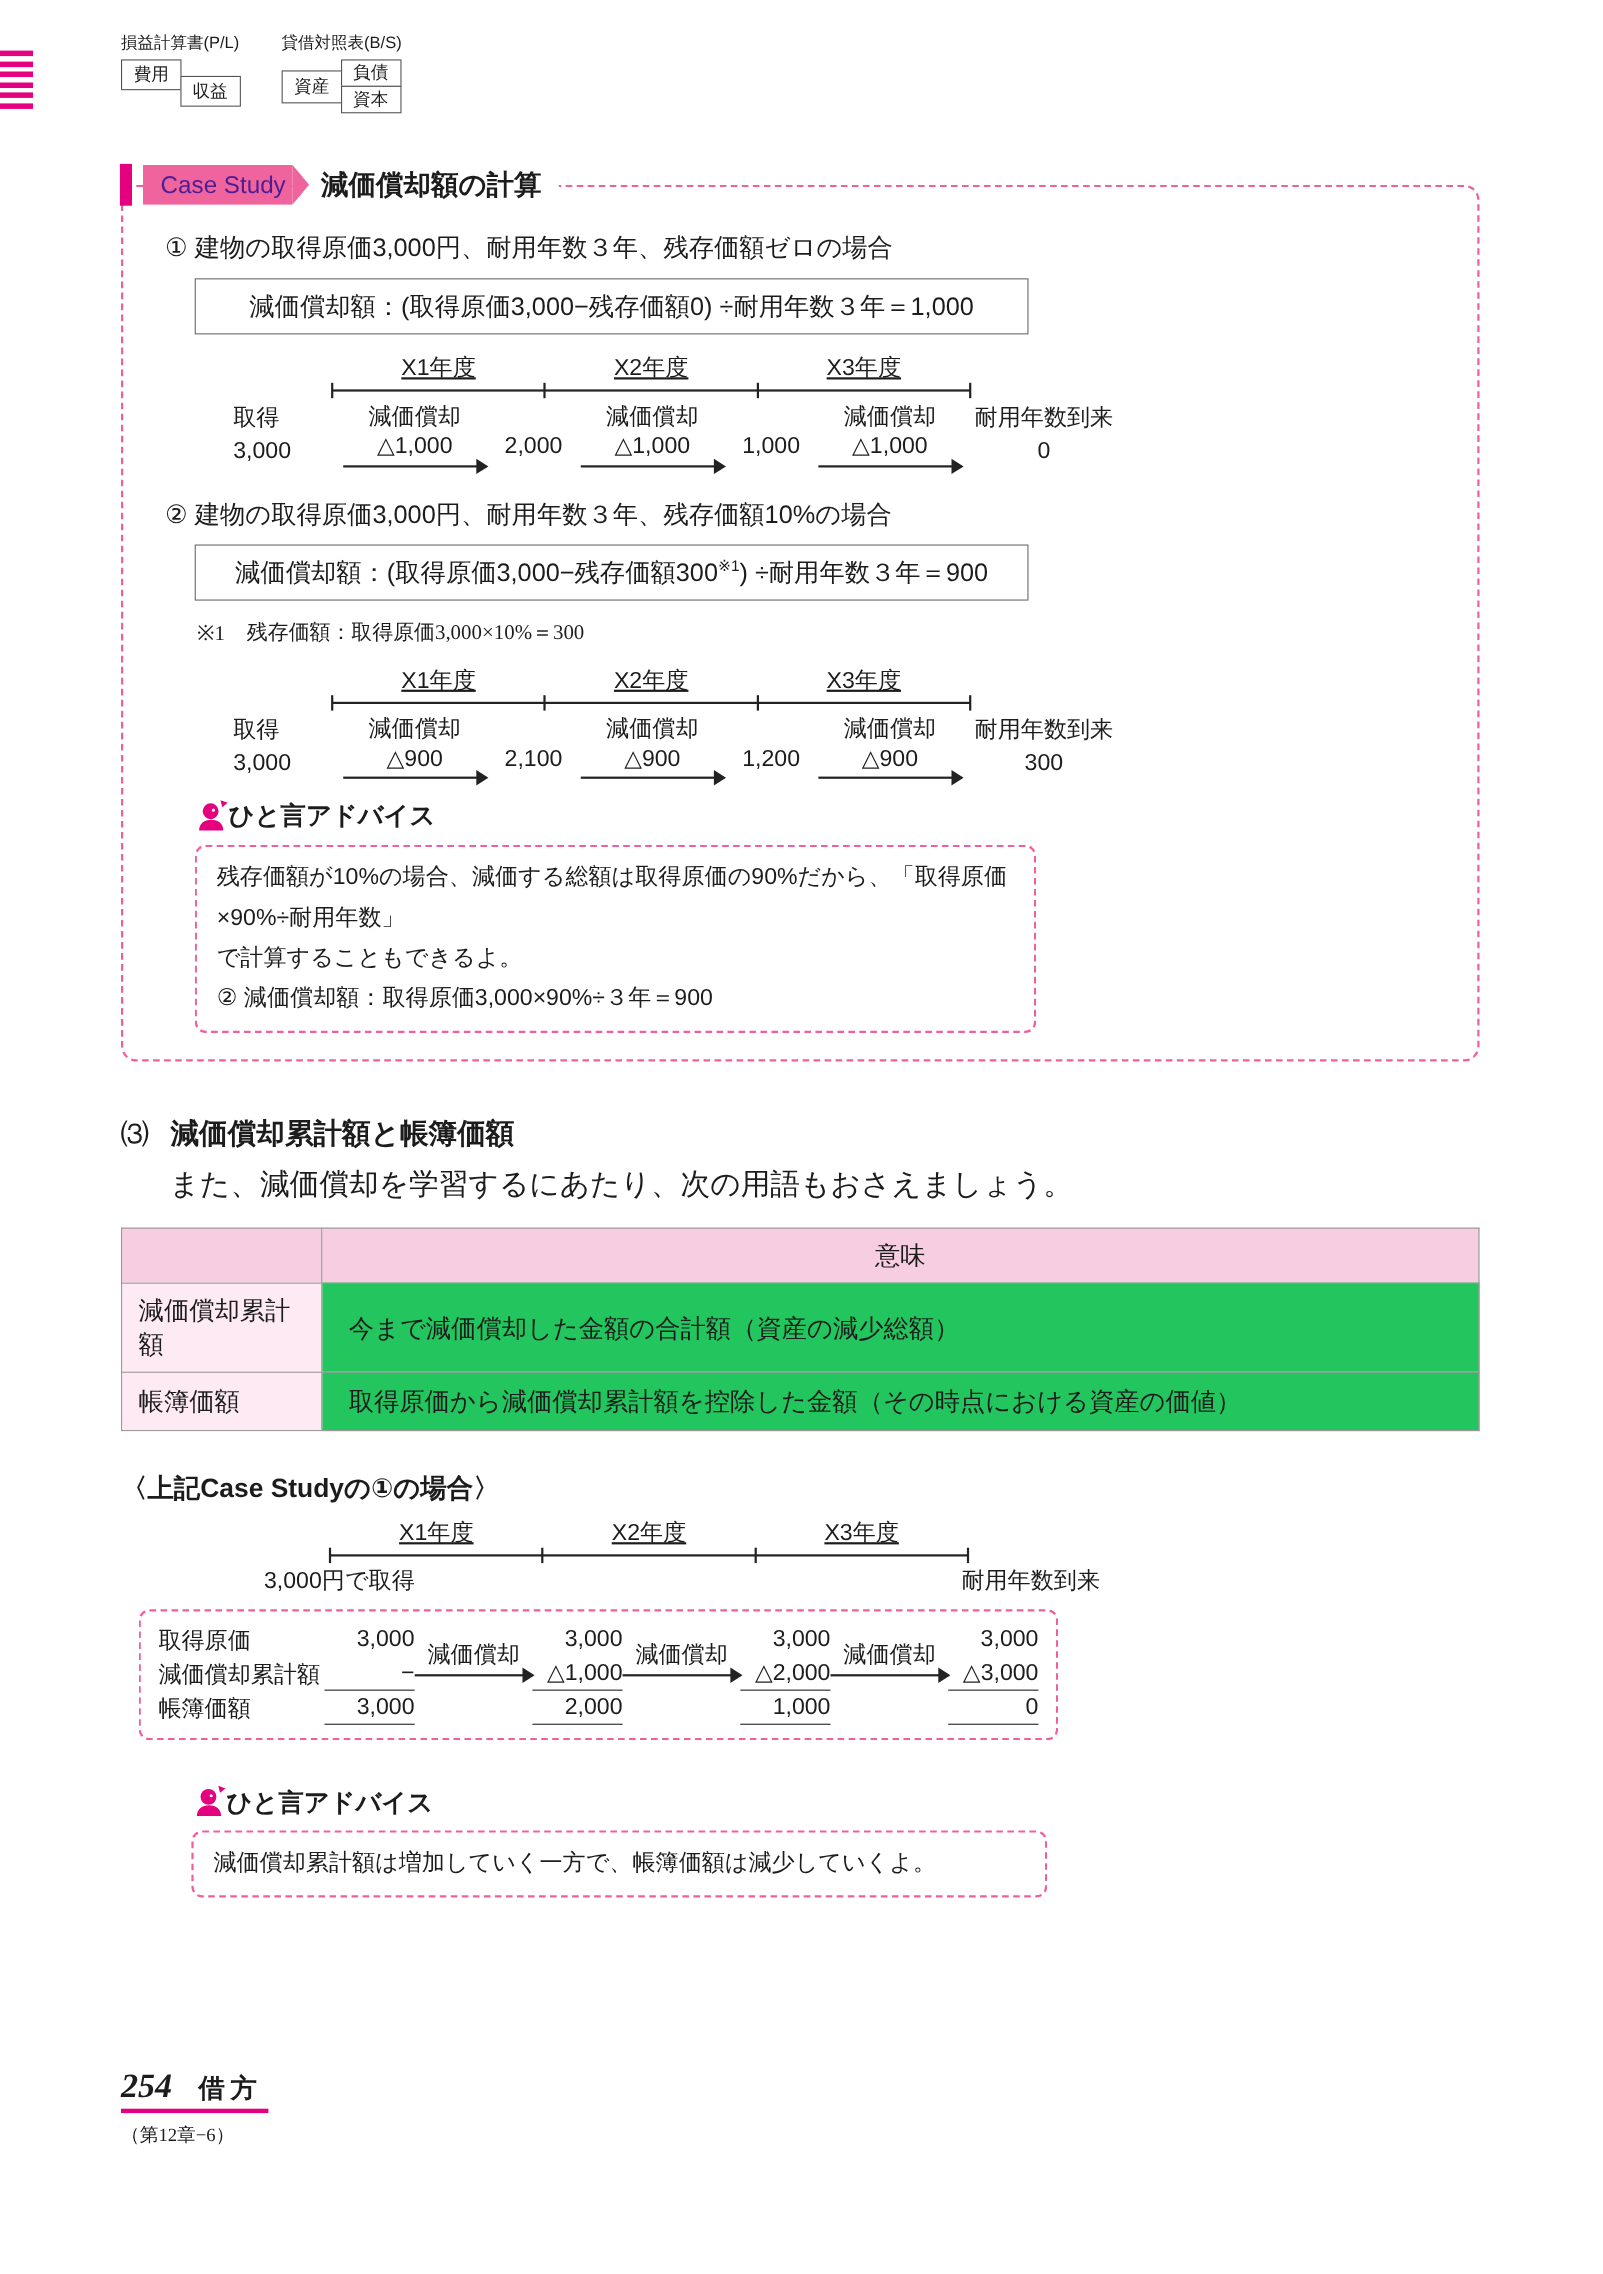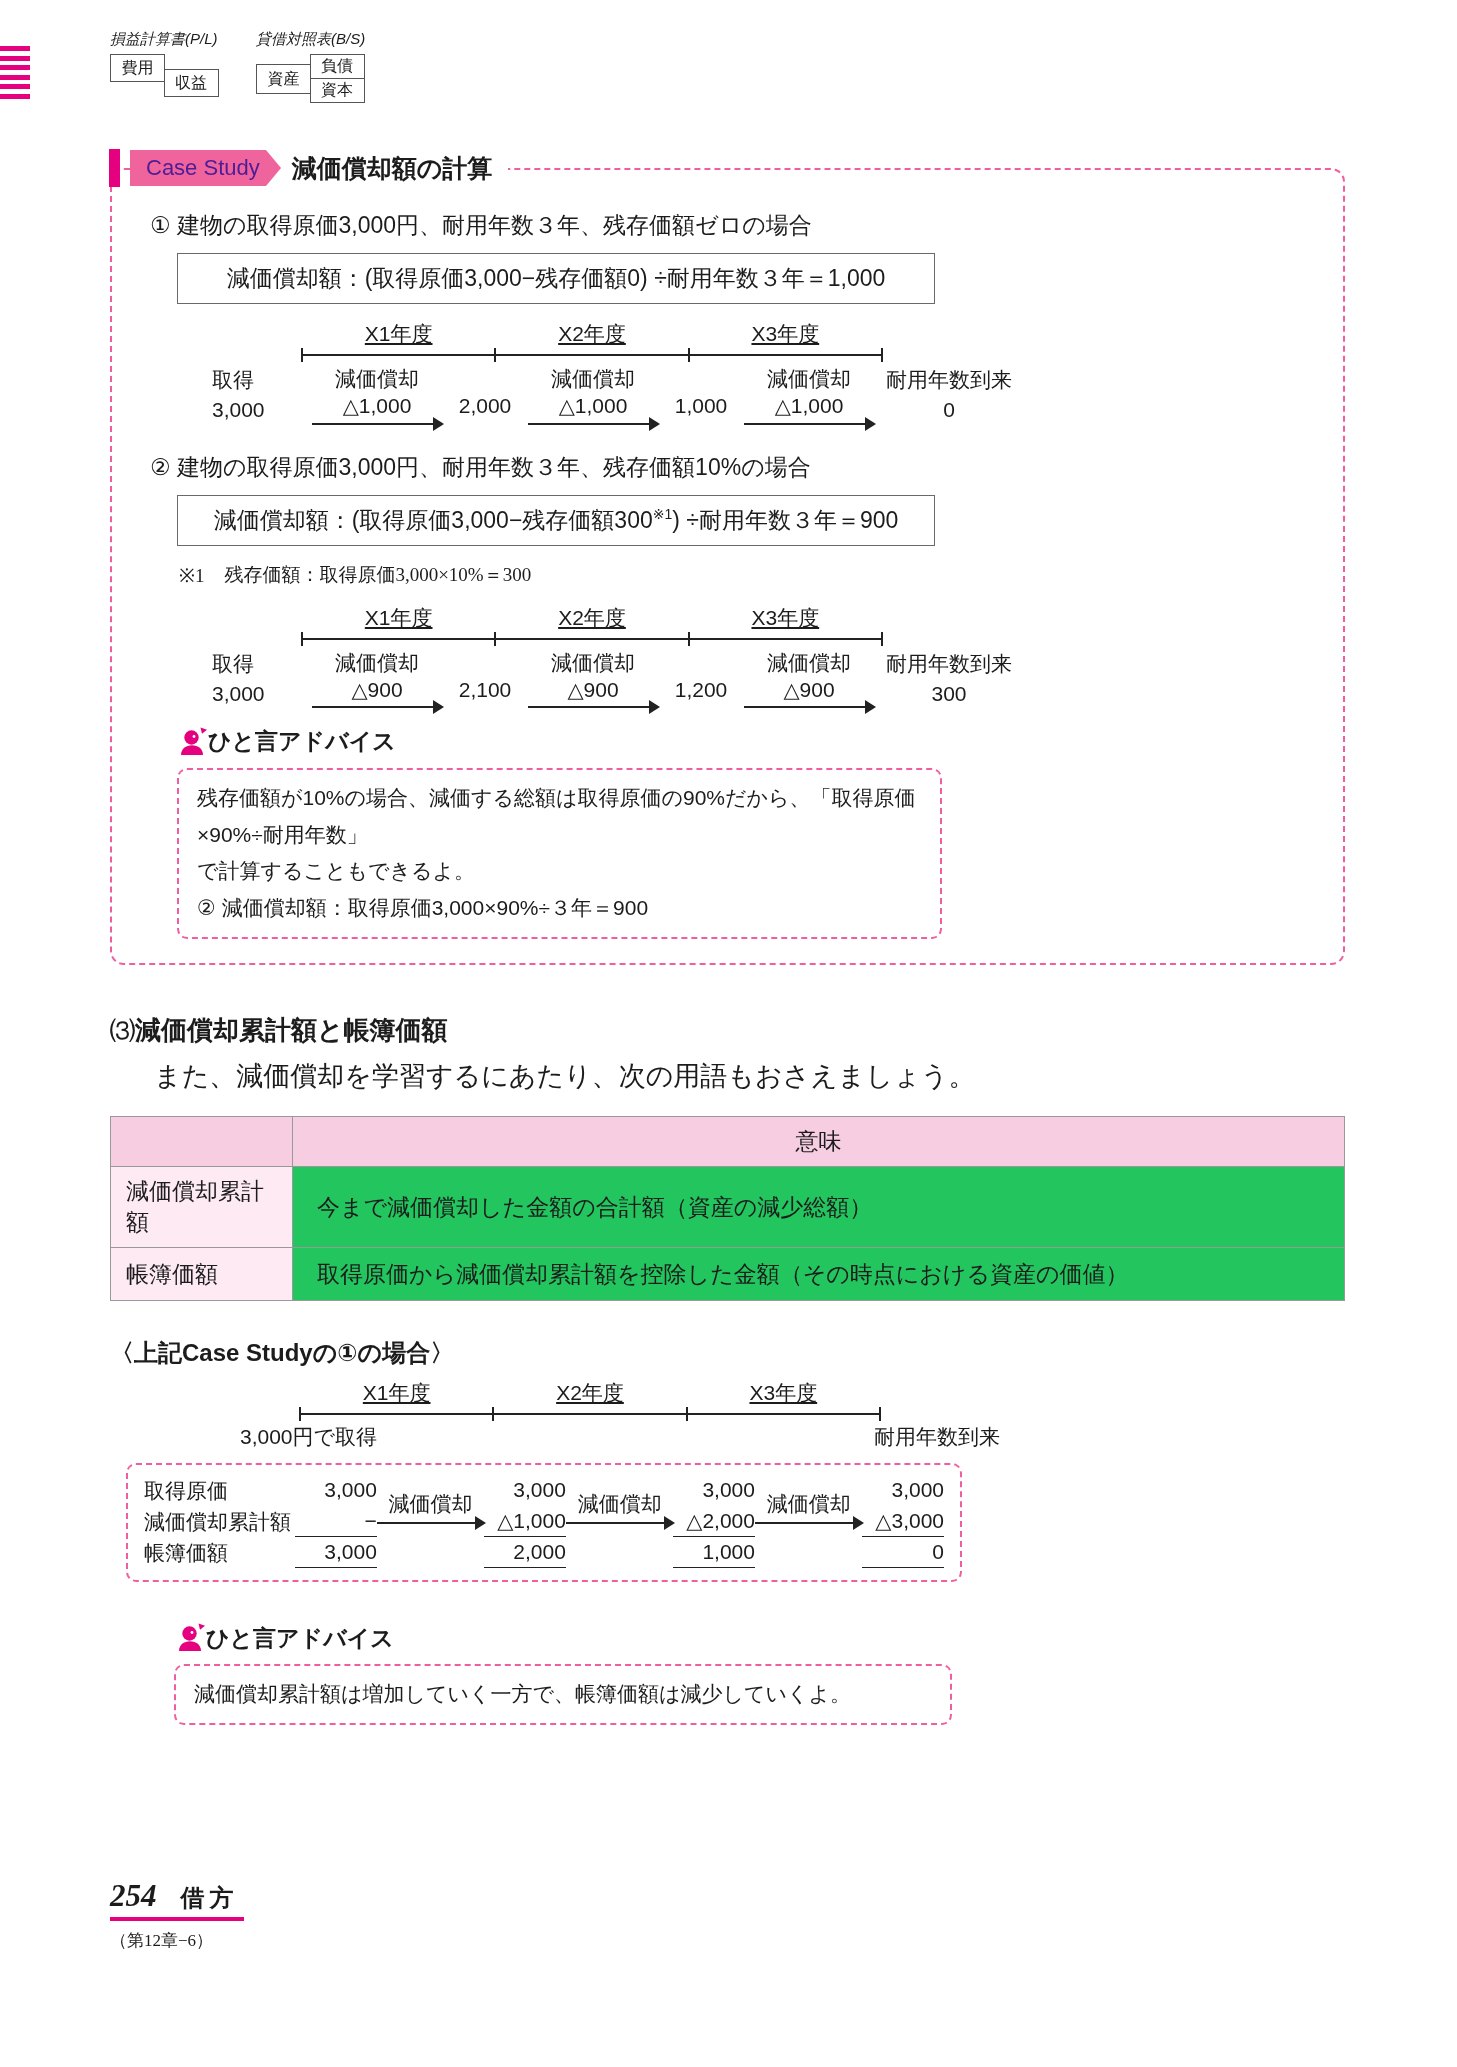--- a/index.html
+++ b/index.html
@@ -15,21 +15,21 @@
   .serif { font-family: "Liberation Serif", "DejaVu Serif", serif; }
 
   
   .stripes { position:absolute; left:0; top:46px; }
   .stripes i { display:block; width:30px; height:5px; background:#e4007f; margin-bottom:4.5px; }
 
   .content { padding: 0 112px 0 110px; }
 
   
   .accts { display:flex; gap:36px; padding-top:30px; }
-  .acct-title { font-size:15px; margin-bottom:5px;font-style:italic; }
+  .acct-title { font-size:15px; margin-bottom:5px; }
   .acct-body { position:relative; height:56px; width:110px; font-size:16px; }
   .acct-body .cell { position:absolute; border:1.5px solid #555; display:flex; align-items:center; justify-content:center; background:#fff; }
   .pl .expense { left:0; top:0; width:55px; height:28px; }
   .pl .revenue { left:53.5px; top:15px; width:55px; height:28px; }
   .bs .assets { left:0; top:10px; width:55px; height:30px; }
   .bs .liabilities { left:53.5px; top:0; width:55px; height:25px; }
   .bs .equity { left:53.5px; top:23.5px; width:55px; height:25px; }
 
   
   .case-box {
@@ -78,21 +78,21 @@
     border:2.5px dashed #ef5f9f; border-radius:10px;
     padding:10px 18px; margin-left:47px; width:765px;
     font-size:21px; line-height:1.75;
   }
   .advice-head.sec { margin-left:64px; }
   .advice-box.sec { margin-left:64px; width:778px; }
 
   
   .sec3-head { display:flex; align-items:baseline; margin-top:48px; }
   .sec3-num { font-size:25px; }
-  .sec3-title { font-size:26px; font-weight:bold; }
+  .sec3-title { font-size:26px; font-weight:bold; margin-left:20px; }
   .sec3-intro { font-size:27px; margin:10px 0 22px 44px; }
 
   table.terms { width:100%; border-collapse:collapse; font-size:23px; margin-top:4px; }
   table.terms td { border:1.5px solid #999; padding:9px 15px; }
   table.terms .hdr td { background:#f6cde1; text-align:center; padding:9px; }
   table.terms .term { background:#fdeaf3; width:182px; }
   table.terms .meaning { background:#22c55e; line-height:1.5;padding-left:24px; }
 
   .example-h { font-size:24px; font-weight:bold; margin:36px 0 4px 0; }
 

